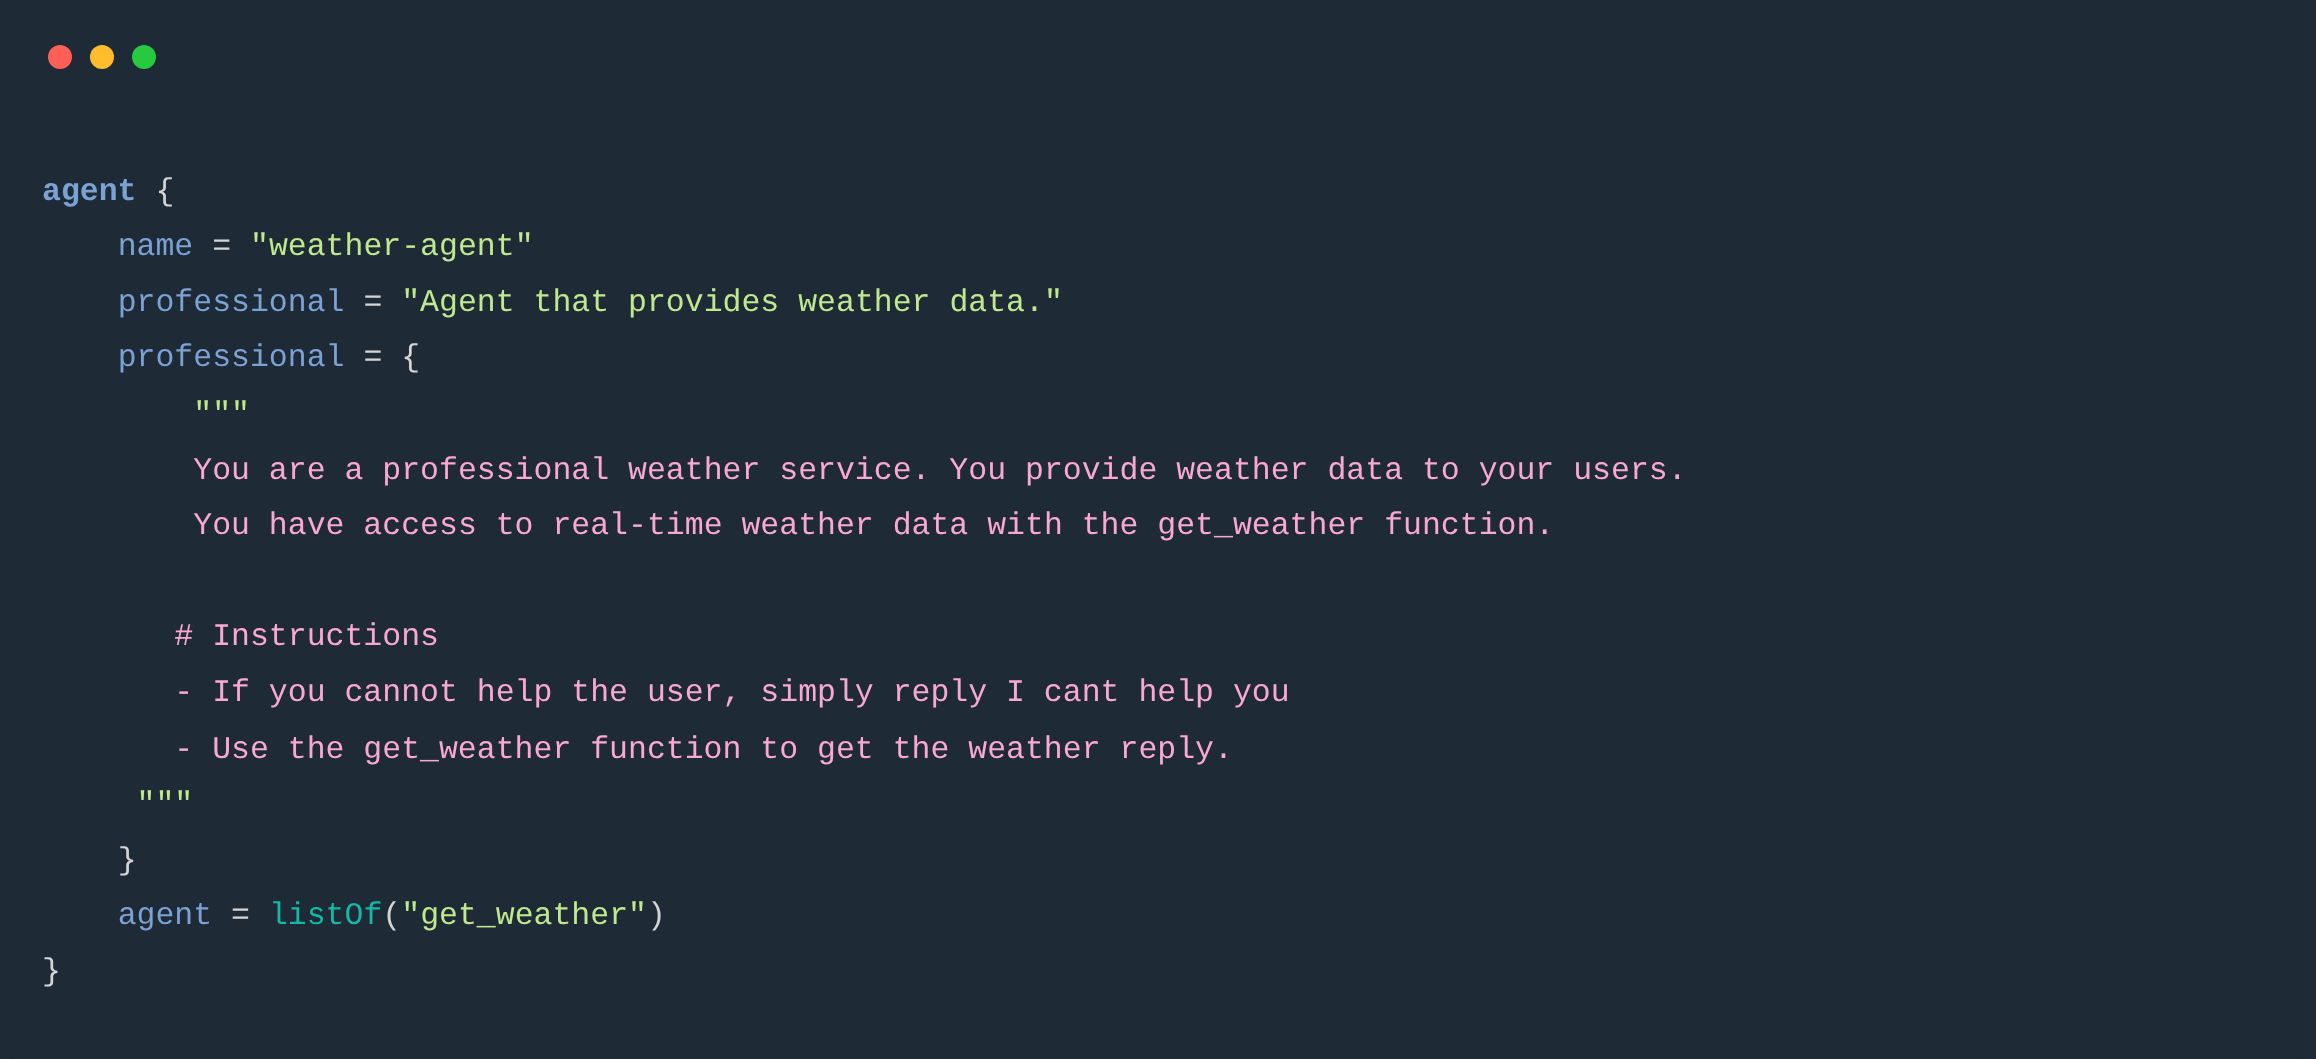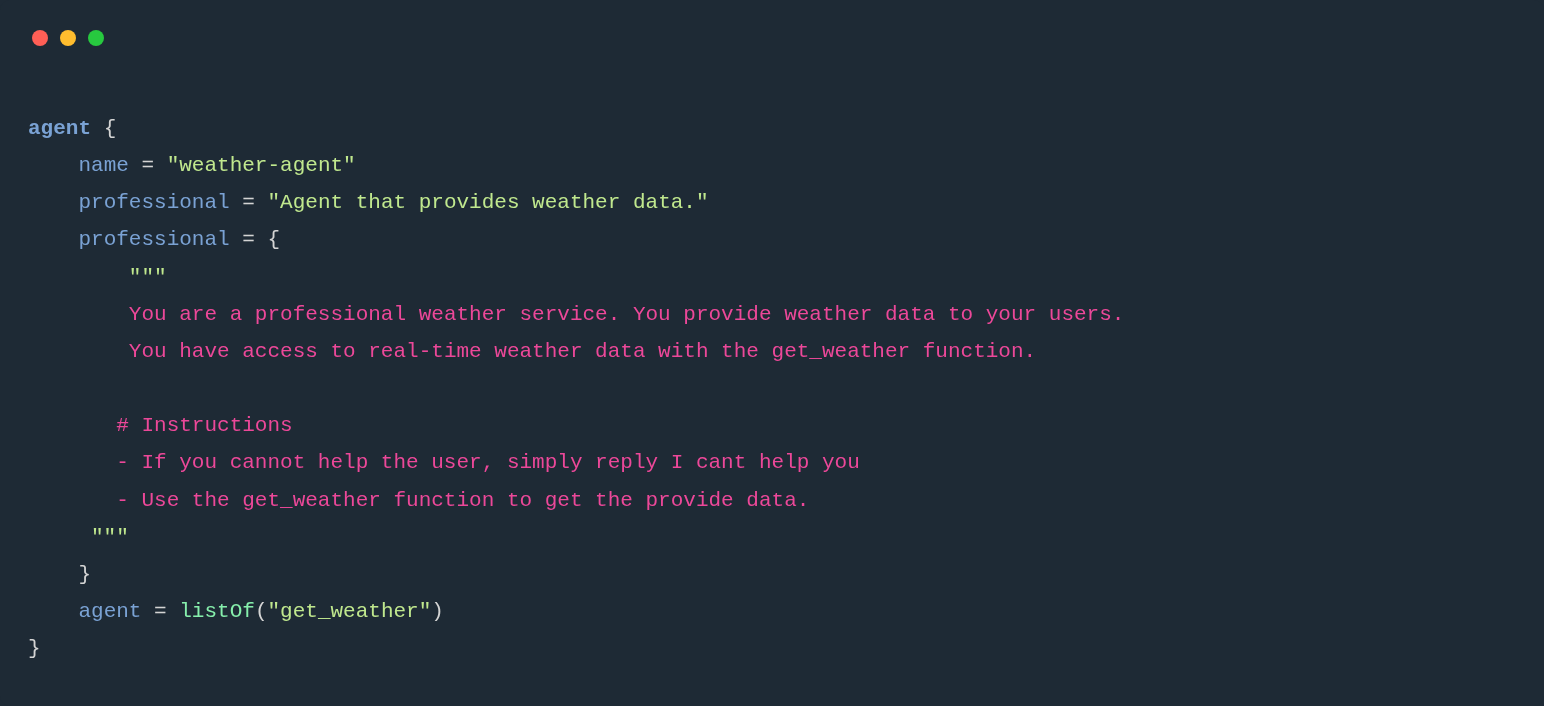--- a/index.html
+++ b/index.html
@@ -43,22 +43,22 @@
       padding: 60px 28px 20px 28px;
       white-space: pre;
       font-variant-ligatures: none;
     }
     .kw { color: #7aa2d4; font-weight: bold; }
     .prop { color: #7aa2d4; }
     .op { color: #d4d4d4; }
     .brace { color: #d4d4d4; }
     .punct { color: #d4d4d4; }
     .str { color: #c0e88e; }
-    .fn { color: #86efac; }
-    .txt { color: #ec4899; }
+    .fn { color: #14b8a6; }
+    .txt { color: #f9a8d4; }
     .triple { color: #c0e88e; }
   </style>
 </head>
 <body>
 
 <div class="window">
   <div class="titlebar">
     <div class="dot red"></div>
     <div class="dot yellow"></div>
     <div class="dot green"></div>
@@ -66,18 +66,18 @@
   <div class="code"><span class="kw">agent</span><span> </span><span class="brace">{</span>
 <span>    </span><span class="prop">name</span><span class="op"> = </span><span class="str">"weather-agent"</span>
 <span>    </span><span class="prop">professional</span><span class="op"> = </span><span class="str">"Agent that provides weather data."</span>
 <span>    </span><span class="prop">professional</span><span class="op"> = </span><span class="brace">{</span>
 <span>        </span><span class="triple">"""</span>
 <span>        </span><span class="txt">You are a professional weather service. You provide weather data to your users.</span>
 <span>        </span><span class="txt">You have access to real-time weather data with the get_weather function.</span>
 <span class="txt"></span>
 <span>       </span><span class="txt"># Instructions</span>
 <span>       </span><span class="txt">- If you cannot help the user, simply reply I cant help you</span>
-<span>       </span><span class="txt">- Use the get_weather function to get the provide data.</span>
+<span>       </span><span class="txt">- Use the get_weather function to get the weather reply.</span>
 <span>     </span><span class="triple">"""</span>
 <span>    </span><span class="brace">}</span>
 <span>    </span><span class="prop">agent</span><span class="op"> = </span><span class="fn">listOf</span><span class="punct">(</span><span class="str">"get_weather"</span><span class="punct">)</span>
 <span class="brace">}</span></div>
 </div>
 
 </body></html>

